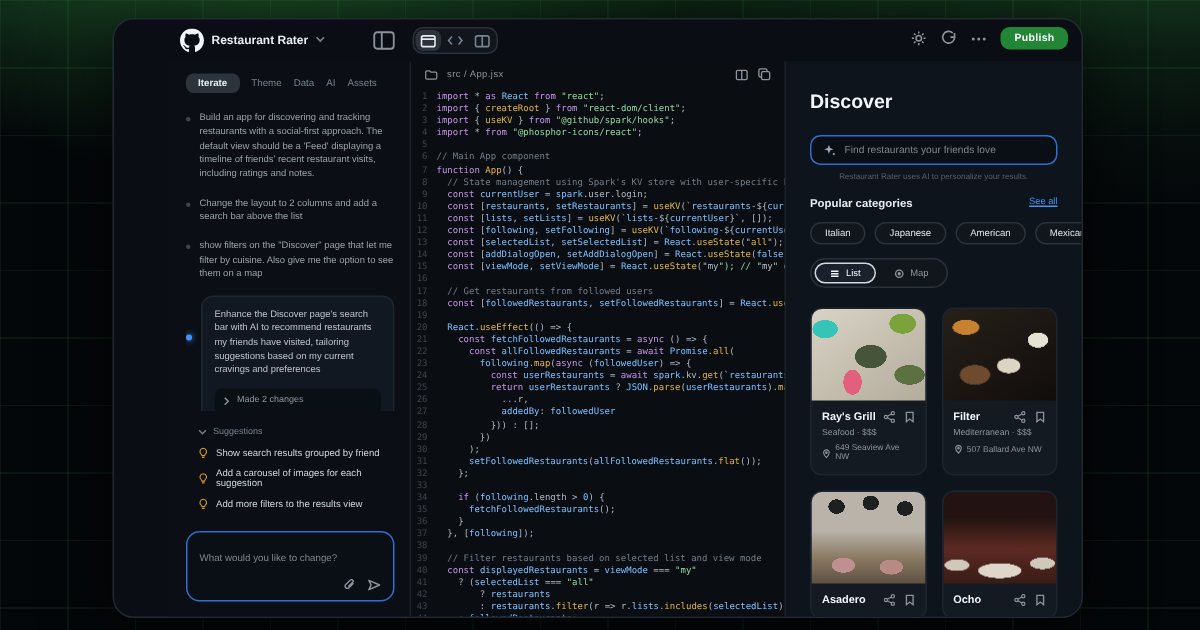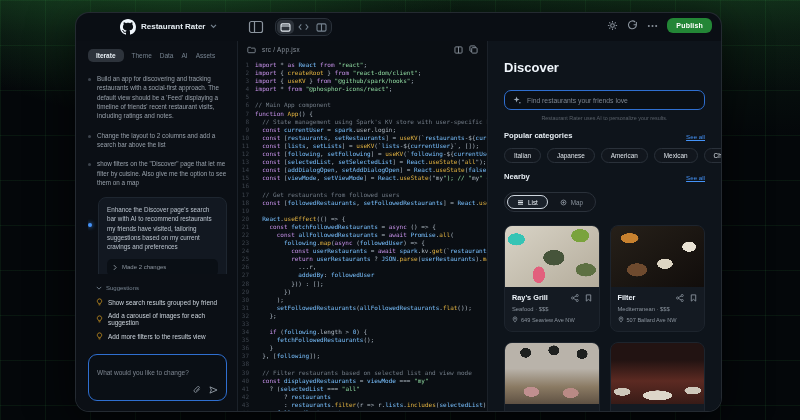--- a/index.html
+++ b/index.html
@@ -29,21 +29,21 @@
   .logo { position:absolute; left:12px; top:6px; width:16px; height:16px; color:#f0f6fc; }
   .apptitle { position:absolute; left:33px; top:9px; font-size:8px; font-weight:700; color:#e6edf3; display:flex; align-items:center; gap:5px;}
   .caret { color:#768390; width:7px; height:5px; }
   .panel-toggle { position:absolute; left:140px; top:7px; color:#8b949e; width:16px; height:14px; }
   .segmented { position:absolute; left:167px; top:5px; display:flex; gap:1px; padding:1px;
     background:#11161d; border:1px solid #2a313a; border-radius:7px; }
   .segbtn { width:17px; height:14px; display:flex; align-items:center; justify-content:center; color:#768390; border-radius:5px; }
   .segbtn.active { background:#2d333b; color:#e6edf3; }
   .tb-right { position:absolute; right:9px; top:5px; display:flex; align-items:center; gap:9px; color:#8b949e; }
   .pub { background:#238636; color:#fff; font-size:7px; font-weight:700; padding:4px 9px; border-radius:6px; border:none; letter-spacing:.2px;}
-  .content { flex:1; display:flex; min-height:0; }
+  .content { flex:1; display:flex; min-height:0;padding-left:36px; }
 
   
   .chat { width:162px; flex:none; background:#0b0f15; border-right:1px solid #1b2129;
     display:flex; flex-direction:column; padding:5px 10px 10px 12px; }
   .tabs { display:flex; align-items:center; gap:8px; font-size:6.5px; color:#768390; margin:3px 0 12px; }
   .tab.active { background:#2d333b; color:#e6edf3; padding:3px 8px; border-radius:5px; font-weight:700; }
   .msgs { flex:1; min-height:0; overflow:hidden; display:flex; flex-direction:column; gap:10px;
     font-size:6.3px; line-height:1.48; color:#98a1ab; }
   .msg { display:flex; gap:6px; }
   .tdot { width:3px; height:3px; border-radius:50%; background:#3d444d; margin-top:4px; flex:none; }
@@ -71,21 +71,21 @@
   .tp { color:#aeb9c4; } .tk { color:#c792ea; } .ts { color:#8fd9a0; }
   .tf { color:#e3b341; } .tv { color:#79c0ff; } .tc { color:#727c87; } .tn { color:#79c0ff; }
 
   
   .preview { flex:1; background:#0e141b; padding:10px 16px 0; overflow:hidden; }
   .pv-title { font-size:13px; font-weight:700; color:#f0f6fc; margin:9px 0 15px; }
   .searchbar { height:20px; border:1.2px solid #2f6fd0; background:#0a0f15; border-radius:7px;
     display:flex; align-items:center; gap:6px; padding:0 8px; color:#7d8590; font-size:6.8px; }
   .sparkle { color:#9ba8b5; flex:none; }
   .pv-caption { text-align:center; font-size:5.4px; color:#596069; margin:5px 0 10px; }
-  .sec-head { display:flex; align-items:flex-end; justify-content:space-between; margin:9px 0 8px; }
+  .sec-head { display:flex; align-items:flex-start; justify-content:space-between; margin:9px 0 8px; }
   .sec-label { font-size:7.6px; font-weight:700; color:#e6edf3; }
   .see-all { font-size:6.2px; color:#4493f8; text-decoration:underline; text-underline-offset:1px; }
   .chips { display:flex; gap:6px; margin-bottom:6px; }
   .chip { border:1px solid #2a313a; background:#11161d; border-radius:999px; padding:3px 9px; font-size:6.4px; color:#dde3e9; }
   .toggle { display:inline-flex; background:#11161d; border:1px solid #2a313a; border-radius:999px; padding:2px; gap:2px; margin:3px 0 13px; }
   .tseg { display:flex; align-items:center; gap:4px; padding:2.5px 9px; border-radius:999px; font-size:6.3px; color:#8b949e; border:1px solid transparent; }
   .tseg.active { border-color:#cfd7df; color:#f0f6fc; background:#1a212a; }
   .cards { display:grid; grid-template-columns:1fr 1fr; gap:10px; }
   .rcard { background:#141a22; border:1px solid #1d242d; border-radius:8px; overflow:hidden; }
   .rimg { height:61px; }
@@ -308,24 +308,20 @@
         <span class="see-all">See all</span>
       </div>
       <div class="chips">
         <span class="chip">Italian</span>
         <span class="chip">Japanese</span>
         <span class="chip">American</span>
         <span class="chip">Mexican</span>
         <span class="chip">Chinese</span>
       </div>
 
-      <div class="sec-head">
-        <span class="sec-label">Nearby</span>
-        <span class="see-all">See all</span>
-      </div>
       <div>
         <span class="toggle">
           <span class="tseg active">
             <svg viewBox="0 0 8 6" width="7" height="5" fill="none" stroke="currentColor" stroke-width="1.1">
                 <line x1="1" y1="1" x2="7" y2="1"></line>
                 <line x1="1" y1="3" x2="7" y2="3"></line>
                 <line x1="1" y1="5" x2="7" y2="5"></line>
               </svg>
             <span>List</span>
           </span>

